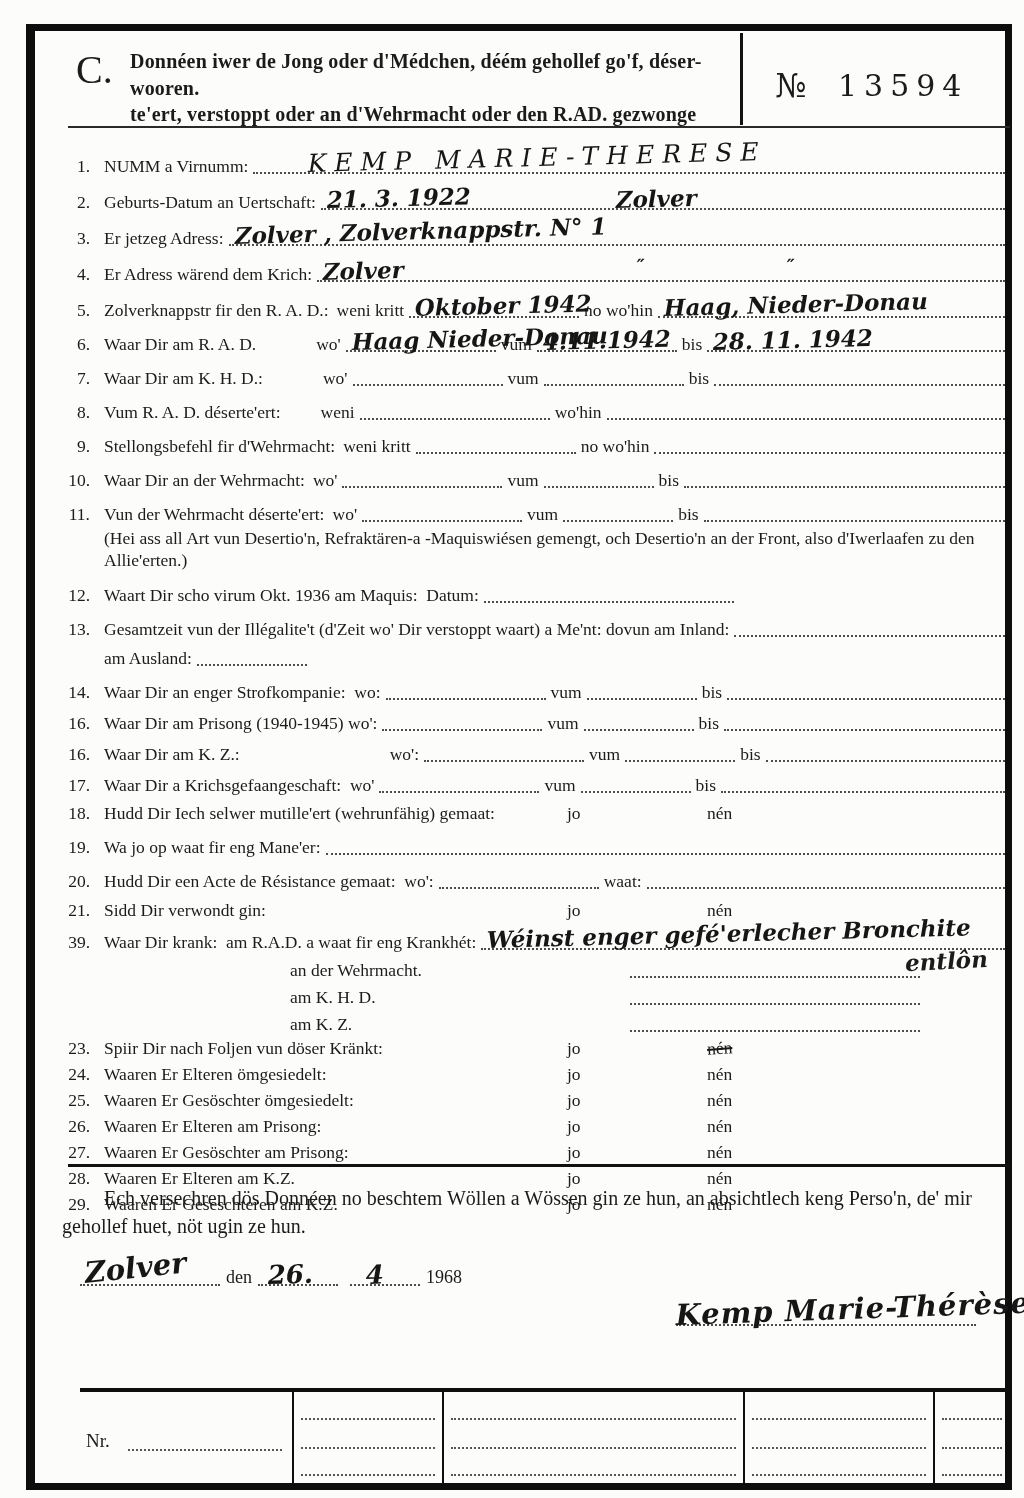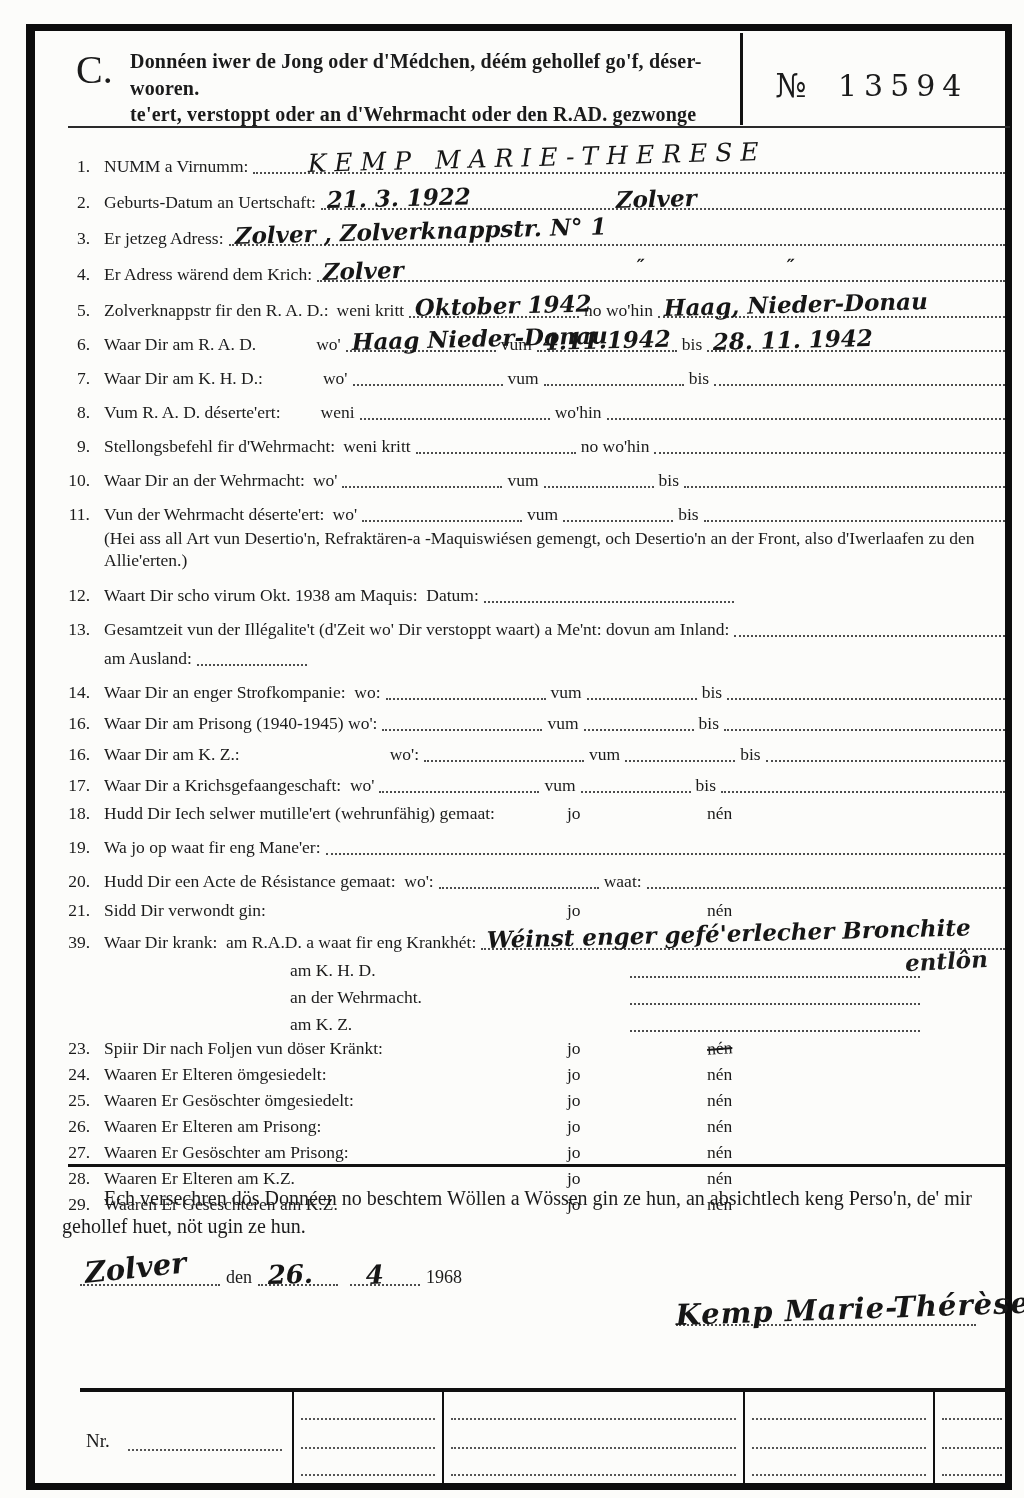--- a/index.html
+++ b/index.html
@@ -224,21 +224,21 @@
       <span class="dots dw160"></span>
       <span class="lbl">vum</span>
       <span class="dots dw110"></span>
       <span class="lbl">bis</span>
       <span class="dots"></span>
     </div>
     <div class="note">(Hei ass all Art vun Desertio'n, Refraktären-a -Maquiswiésen gemengt, och Desertio'n an der Front, also d'Iwerlaafen zu den Allie'erten.)</div>
 
     <div class="row mb9">
       <span class="num">12.</span>
-      <span class="lbl">Waart Dir scho virum Okt. 1938 am Maquis:  Datum:</span>
+      <span class="lbl">Waart Dir scho virum Okt. 1936 am Maquis:  Datum:</span>
       <span class="dots dw250"></span>
       <span class="sp-fill"></span>
     </div>
 
     <div class="row mb4">
       <span class="num">13.</span>
       <span class="lbl">Gesamtzeit vun der Illégalite't (d'Zeit wo' Dir verstoppt waart) a Me'nt: dovun am Inland:</span>
       <span class="dots"></span>
     </div>
     <div class="row mb9 ind">
@@ -319,25 +319,25 @@
 
     <div class="blk22">
       <div class="row mb3">
         <span class="num">39.</span>
         <span class="lbl">Waar Dir krank:  am R.A.D. a waat fir eng Krankhét:</span>
         <span class="dots h-ov">
             <span class="hand">Wéinst enger gefé'erlecher Bronchite</span>
           </span>
       </div>
       <div class="sub">
-        <span class="sublbl">am K. H. D.</span>
+        <span class="sublbl">an der Wehrmacht.</span>
         <span class="subdots"></span>
       </div>
       <div class="sub">
-        <span class="sublbl">an der Wehrmacht.</span>
+        <span class="sublbl">am K. H. D.</span>
         <span class="subdots"></span>
       </div>
       <div class="sub">
         <span class="sublbl">am K. Z.</span>
         <span class="subdots"></span>
       </div>
       <span class="entlon">entlôn</span>
     </div>
 
     <div class="row mb4 yn">

